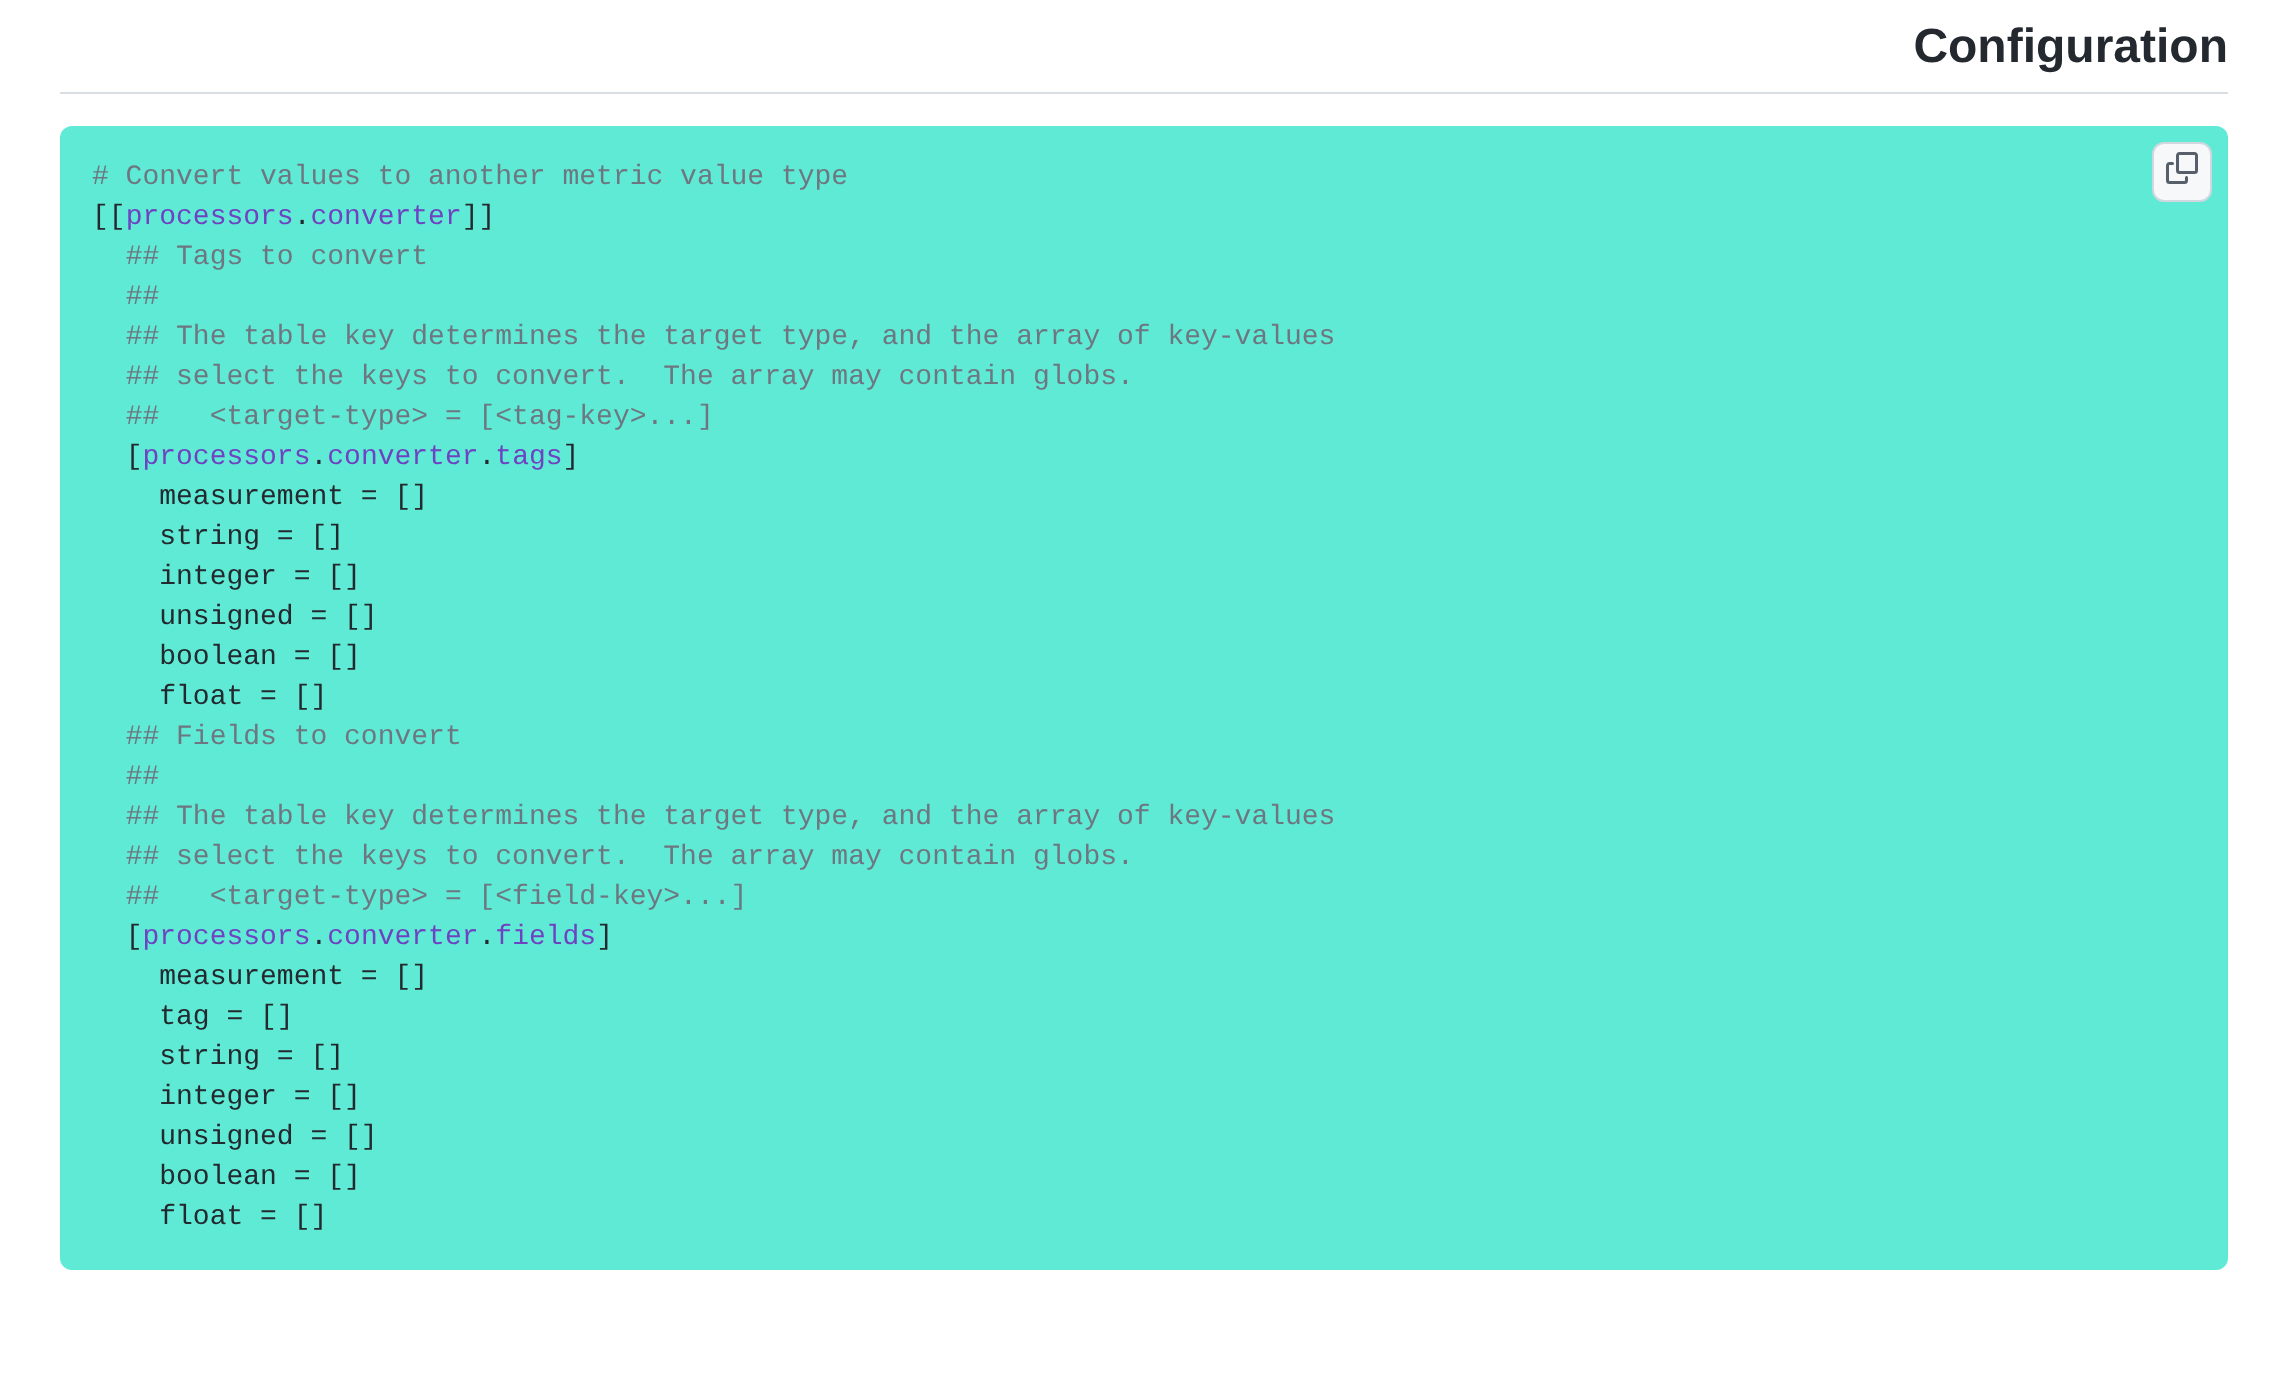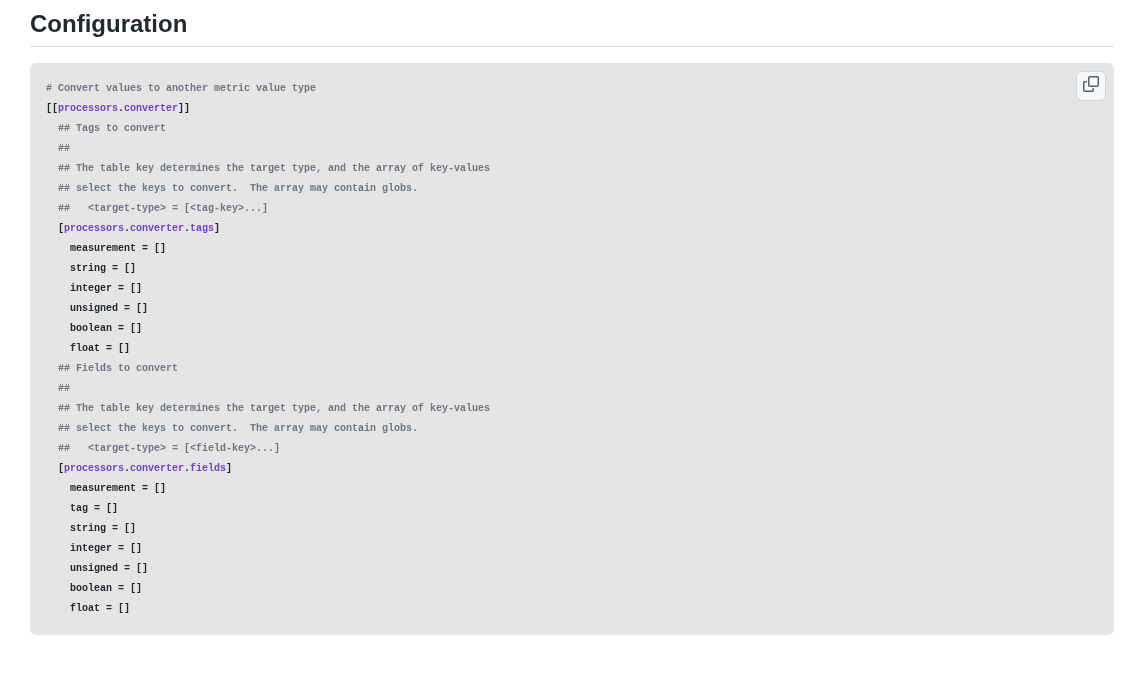--- a/index.html
+++ b/index.html
@@ -14,20 +14,21 @@
     .container {
       padding: 10px 30px 0 30px;
     }
     .heading {
       font-size: 24px;
       font-weight: 600;
       margin: 0 0 8px 0;
       padding-bottom: 8px;
       border-bottom: 1px solid #d8dee4;
       color: #24292f;
+      text-align: right;
     }
     .code-block-wrapper {
       position: relative;
       margin-top: 16px;
     }
     .copy-button {
       position: absolute;
       top: 8px;
       right: 8px;
       width: 30px;
@@ -40,30 +41,29 @@
       justify-content: center;
       cursor: pointer;
       color: #57606a;
     }
     .copy-button svg {
       width: 16px;
       height: 16px;
       fill: currentColor;
     }
     pre.code {
-      background: #e5e5e5;
+      background: #5eead4;
       border-radius: 6px;
       padding: 16px;
       margin: 0;
       font-family: ui-monospace, SFMono-Regular, "SF Mono", Menlo, Consolas, "Liberation Mono", monospace;
-      font-size: 10px;
+      font-size: 14px;
       line-height: 20px;
       overflow: auto;
       color: #24292f;
-      font-weight: bold;
     }
     pre.code .line { display: block; white-space: pre; }
     .c-comment { color: #6e7781; }
     .c-hl { color: #6f42c1; text-align: right; }
     .c-default { color: #24292f; }
   </style>
 </head>
 <body>
 
 <div class="container">

